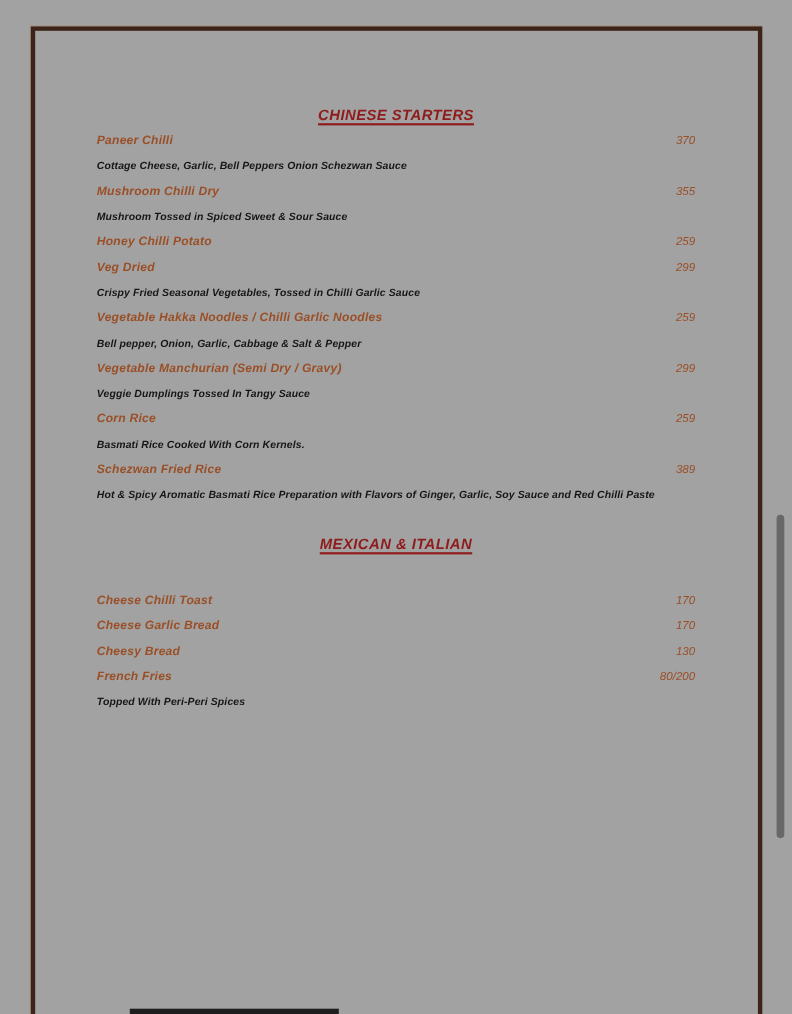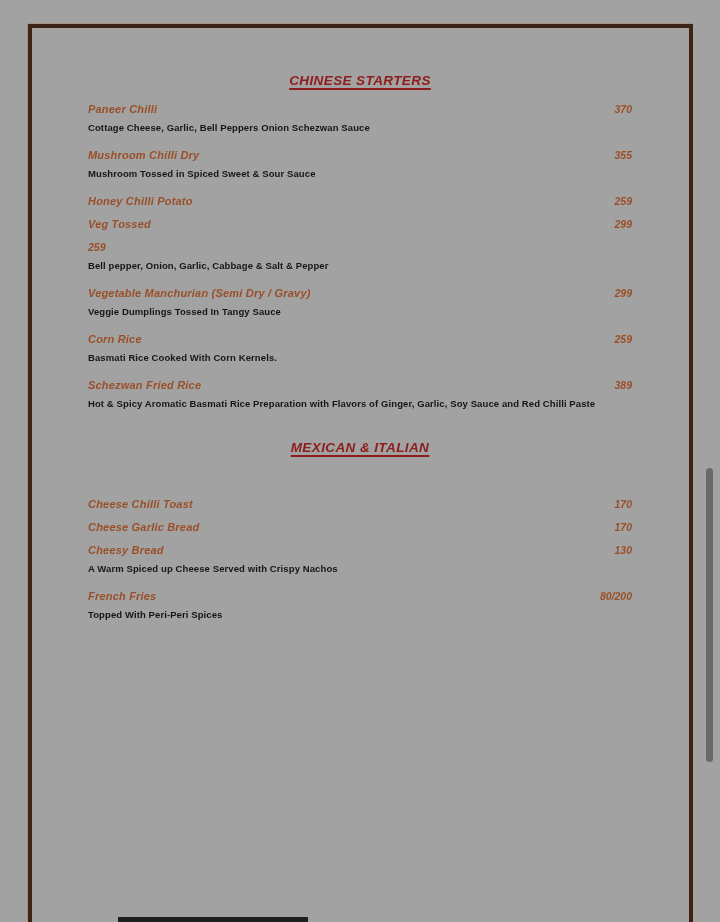--- a/index.html
+++ b/index.html
@@ -14,21 +14,21 @@
   .page-frame {
     position: absolute;
     left: 28px; top: 24px;
     width: 657px; height: 1000px;
     border: 4px solid #3e2416;
     box-shadow: -1px -1px 0 rgba(170, 135, 105, 0.55);
   }
   
   .menu-content {
     position: absolute;
-    left: 88px; top: 74px;
+    left: 88px; top: 98px;
     width: 544px;
   }
   .section-title {
     text-align: center;
     font-size: 13.5px;
     font-weight: bold;
     font-style: italic;
     letter-spacing: 0.4px;
     color: var(--heading-color, #8e1c1c);
     text-decoration: underline;
@@ -36,41 +36,42 @@
     text-underline-offset: 3px;
     line-height: 14px;
     margin: 0 0 10px 0;
   }
   .section + .section { margin-top: 21px; }
   .section + .section .section-title { margin-bottom: 38px; }
   .item-line {
     height: 23px;
     display: flex;
     justify-content: space-between;
-    align-items: center;
+    align-items: flex-start;
   }
   .item-name {
     font-size: 11px;
     font-weight: bold;
     font-style: italic;
     color: var(--item-color, #9a4f27);
     line-height: 13px;
     letter-spacing: 0.2px;
   }
   .item-price {
     font-size: 10.5px;
-    font-weight: bold;
+    font-weight: normal;
     font-style: italic;
     color: var(--item-color, #9a4f27);
     line-height: 13px;
   }
   .item-desc {
     height: 23px;
     font-size: 9.5px;
     font-weight: bold;
+    font-style: italic;
     color: var(--desc-color, #161616);
     line-height: 13px;
     letter-spacing: 0.1px;
   }
   
   .scrollbar-thumb {
     position: absolute;
     left: 706px; top: 468px;
     width: 7px; height: 294px;
     background: #686868;
@@ -100,24 +101,26 @@
       <div class="item-line">
         <span class="item-name">Mushroom Chilli Dry</span>
         <span class="item-price">355</span>
       </div>
       <div class="item-desc">Mushroom Tossed in Spiced Sweet &amp; Sour Sauce</div>
       <div class="item-line">
         <span class="item-name">Honey Chilli Potato</span>
         <span class="item-price">259</span>
       </div>
       <div class="item-line">
-        <span class="item-name">Veg Tossed</span>
+        <span class="item-name">Veg Dried</span>
         <span class="item-price">299</span>
       </div>
+      <div class="item-desc">Crispy Fried Seasonal Vegetables, Tossed in Chilli Garlic Sauce</div>
       <div class="item-line">
+        <span class="item-name">Vegetable Hakka Noodles / Chilli Garlic Noodles</span>
         <span class="item-price">259</span>
       </div>
       <div class="item-desc">Bell pepper, Onion, Garlic, Cabbage &amp; Salt &amp; Pepper</div>
       <div class="item-line">
         <span class="item-name">Vegetable Manchurian (Semi Dry / Gravy)</span>
         <span class="item-price">299</span>
       </div>
       <div class="item-desc">Veggie Dumplings Tossed In Tangy Sauce</div>
       <div class="item-line">
         <span class="item-name">Corn Rice</span>
@@ -137,21 +140,20 @@
         <span class="item-price">170</span>
       </div>
       <div class="item-line">
         <span class="item-name">Cheese Garlic Bread</span>
         <span class="item-price">170</span>
       </div>
       <div class="item-line">
         <span class="item-name">Cheesy Bread</span>
         <span class="item-price">130</span>
       </div>
-      <div class="item-desc">A Warm Spiced up Cheese Served with Crispy Nachos</div>
       <div class="item-line">
         <span class="item-name">French Fries</span>
         <span class="item-price">80/200</span>
       </div>
       <div class="item-desc">Topped With Peri-Peri Spices</div>
     </div>
   </div>
 
 <div class="scrollbar-thumb"></div>
 

